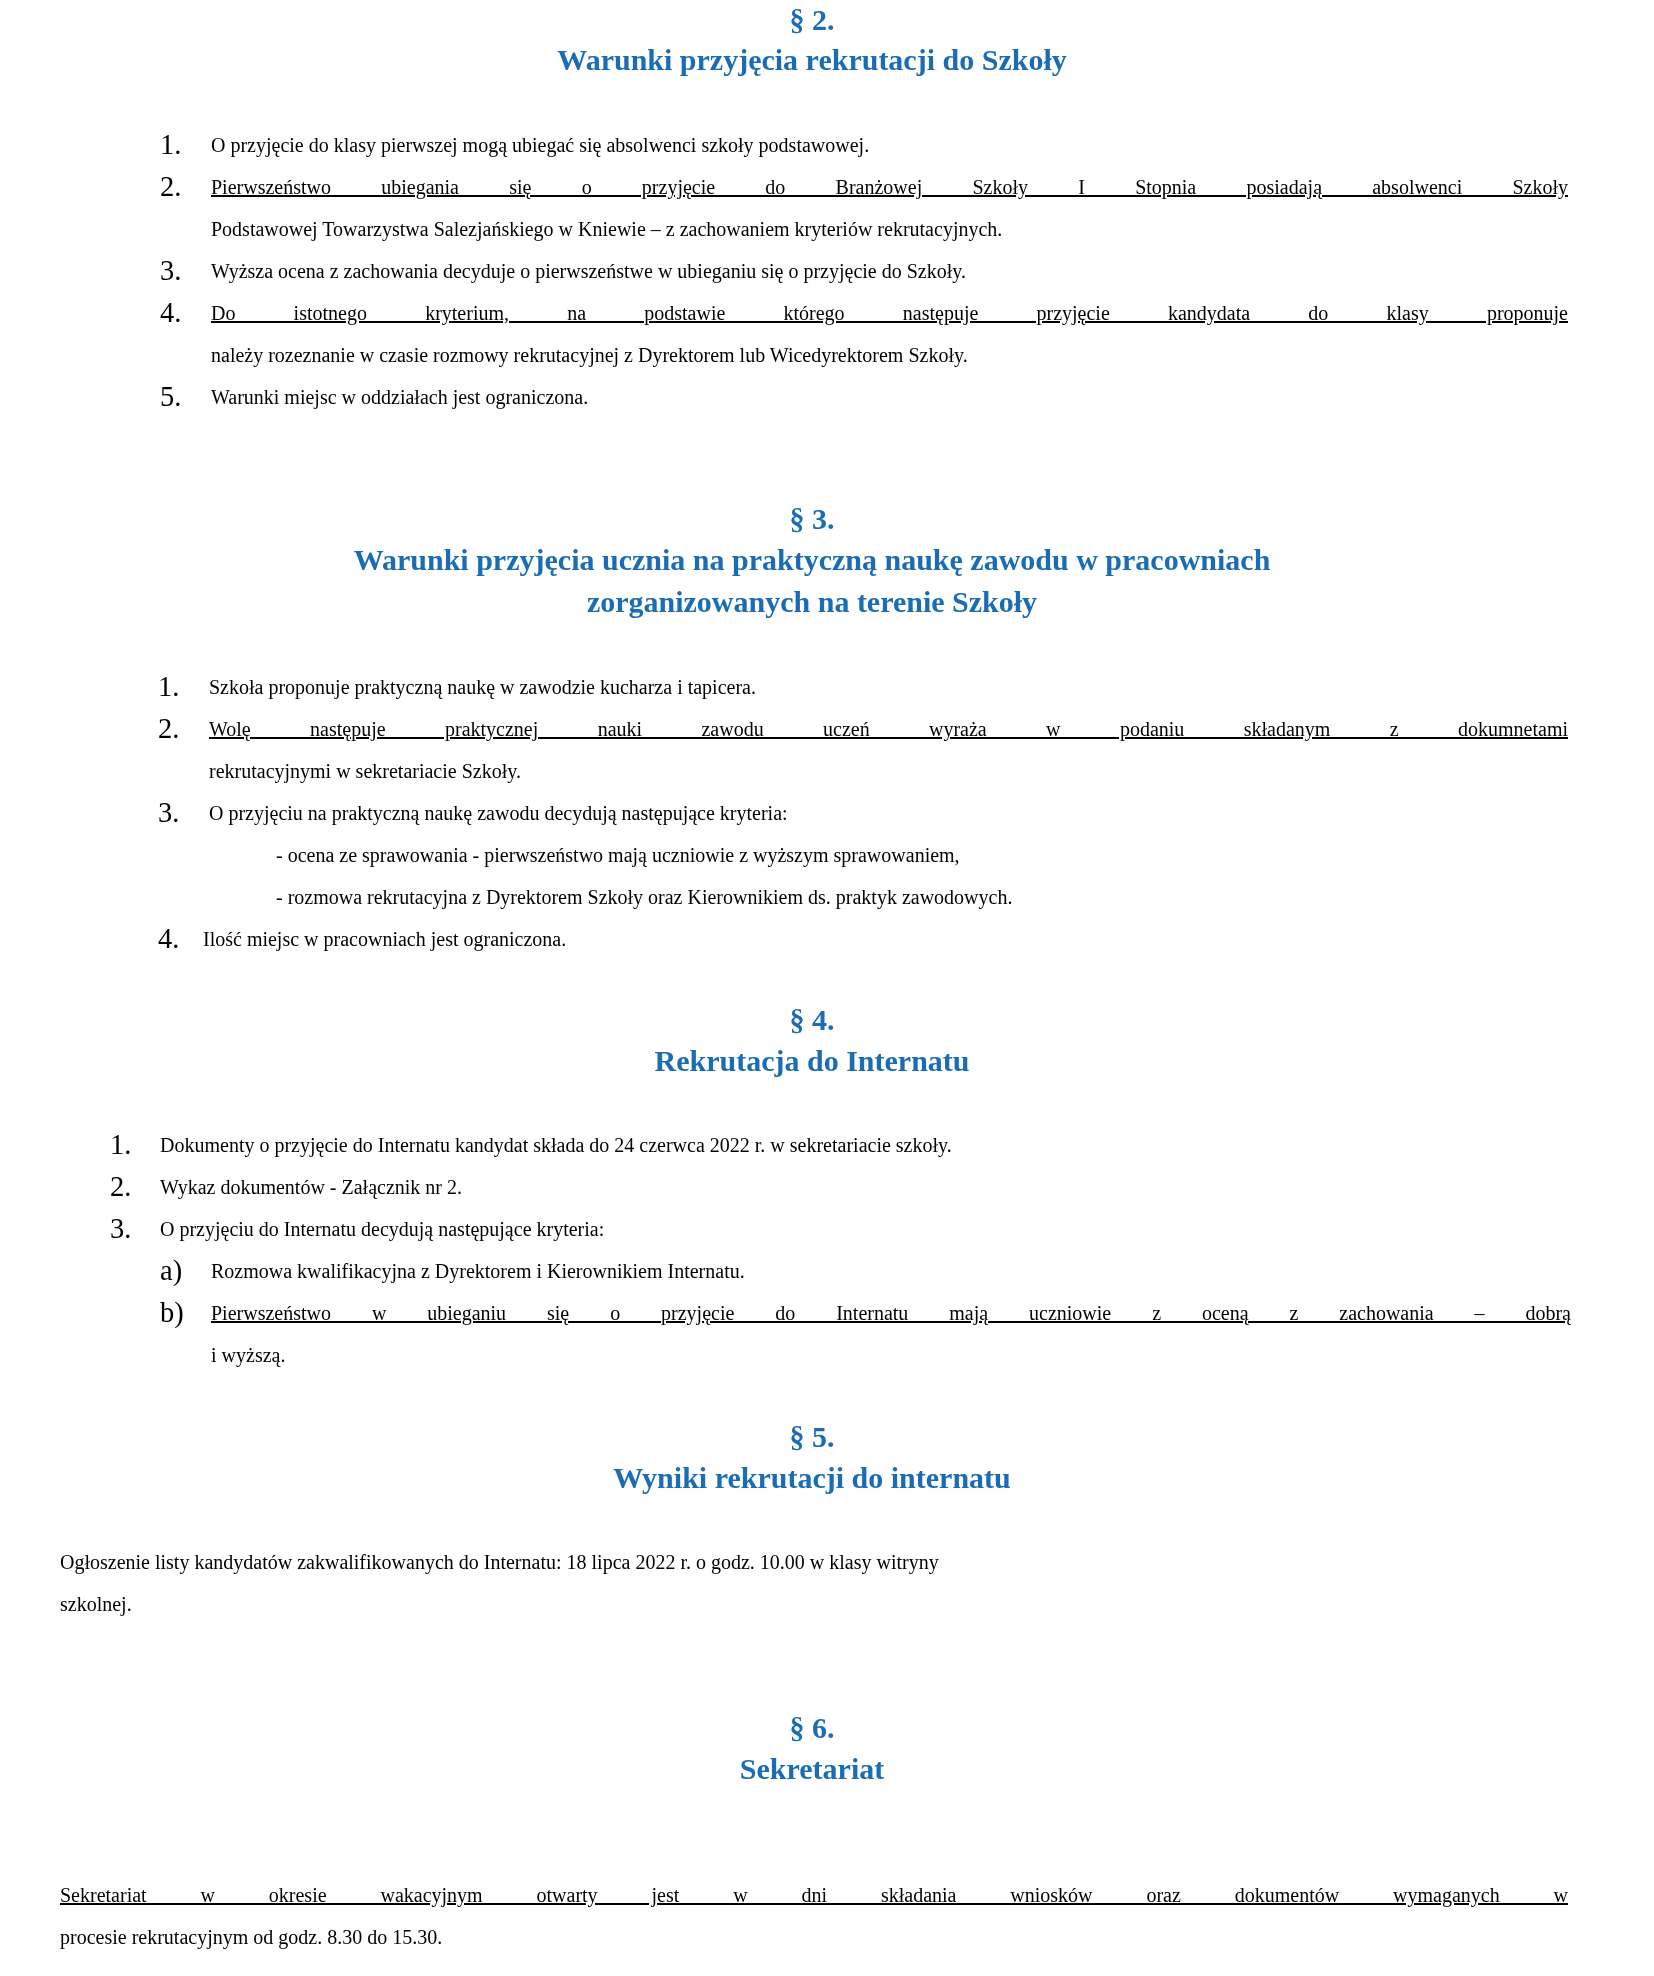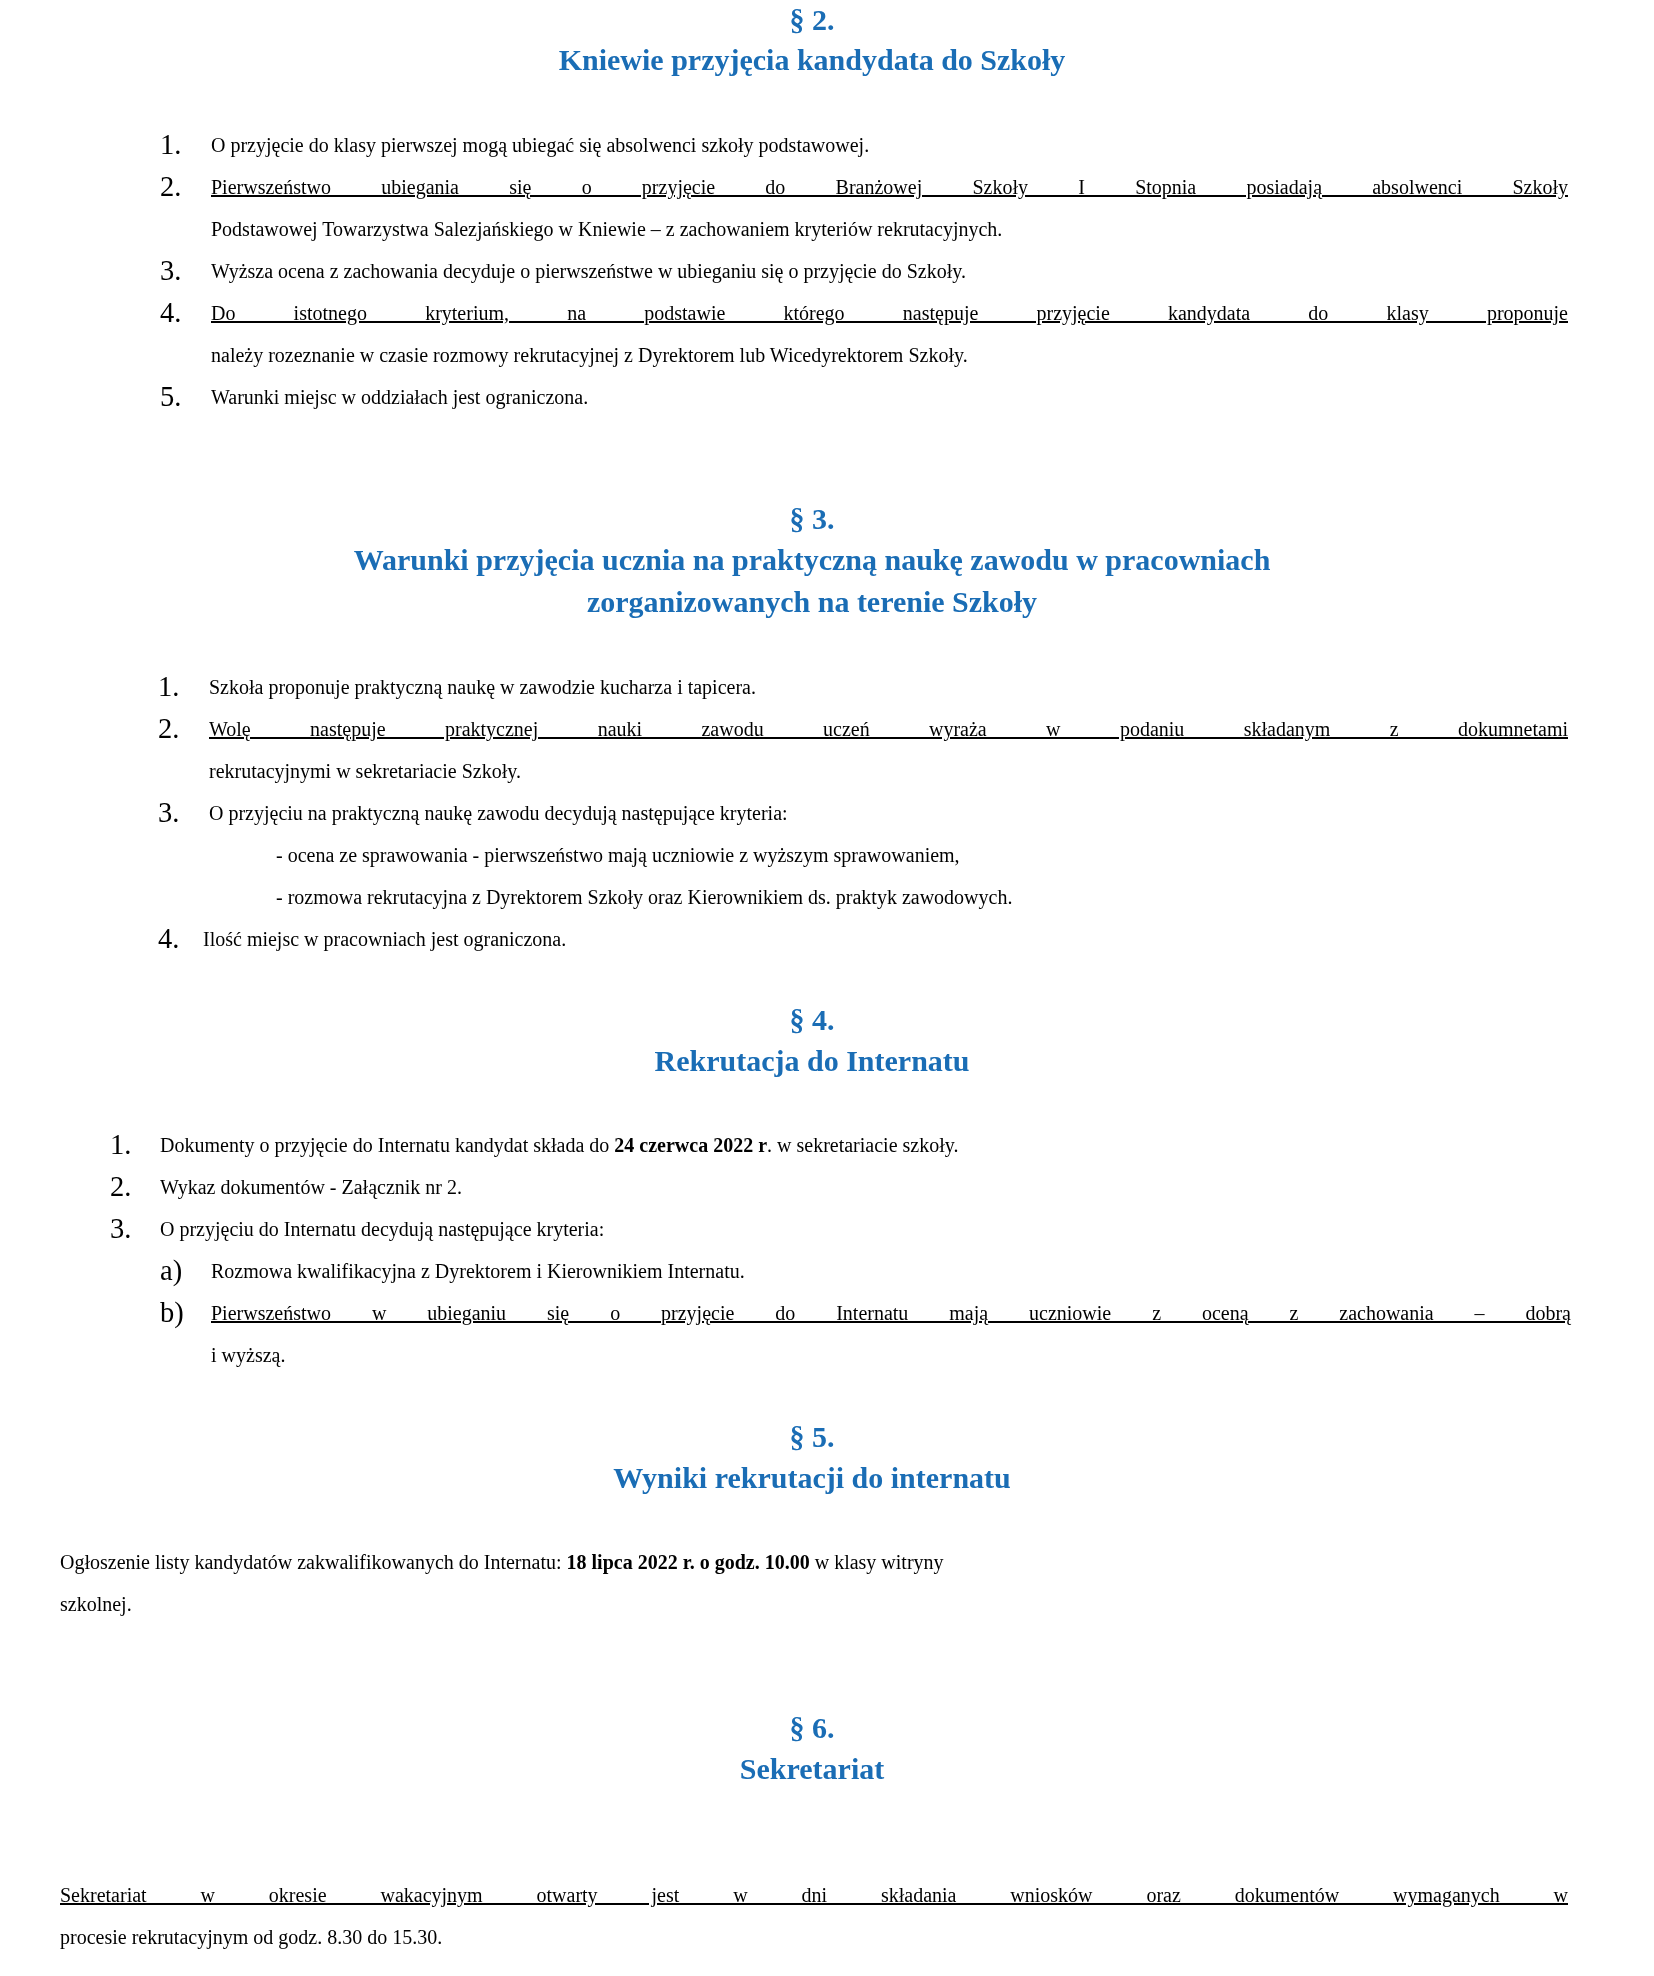--- a/index.html
+++ b/index.html
@@ -8,27 +8,27 @@
     font-family: "Liberation Serif", "DejaVu Serif", serif;
     color: #000000;
   }
   .h {
     position: absolute; left: 0; width: 1624px; text-align: center;
     color: #1a6db5; font-weight: bold; font-size: 30px; line-height: 40px;
   }
   .t { position: absolute; font-size: 20px; line-height: 42px; white-space: nowrap; }
   .num { position: absolute; font-size: 28.5px; line-height: 42px; }
   .just { text-align: justify; text-align-last: justify; white-space: normal; text-decoration: underline; }
-  b { font-weight: bold; }
+  b { font-weight: normal; }
 </style>
 </head>
 <body>
 
 <div class="h" style="top:0px">§ 2.</div>
-<div class="h" style="top:40px">Kniewie przyjęcia kandydata do Szkoły</div>
+<div class="h" style="top:40px">Warunki przyjęcia rekrutacji do Szkoły</div>
 
 <div class="num" style="left:160px;top:124px">1.</div>
 <div class="t" style="left:211px;top:124px">O przyjęcie do  klasy pierwszej mogą ubiegać się absolwenci  szkoły podstawowej.</div>
 
 <div class="num" style="left:160px;top:166px">2.</div>
 <div class="t just" style="left:211px;top:166px;width:1357px">Pierwszeństwo ubiegania się o przyjęcie do Branżowej Szkoły I Stopnia posiadają absolwenci Szkoły</div>
 <div class="t" style="left:211px;top:208px">Podstawowej Towarzystwa Salezjańskiego w Kniewie – z zachowaniem kryteriów rekrutacyjnych.</div>
 
 <div class="num" style="left:160px;top:250px">3.</div>
 <div class="t" style="left:211px;top:250px">Wyższa  ocena z zachowania decyduje o pierwszeństwe w ubieganiu się o przyjęcie do Szkoły.</div>

